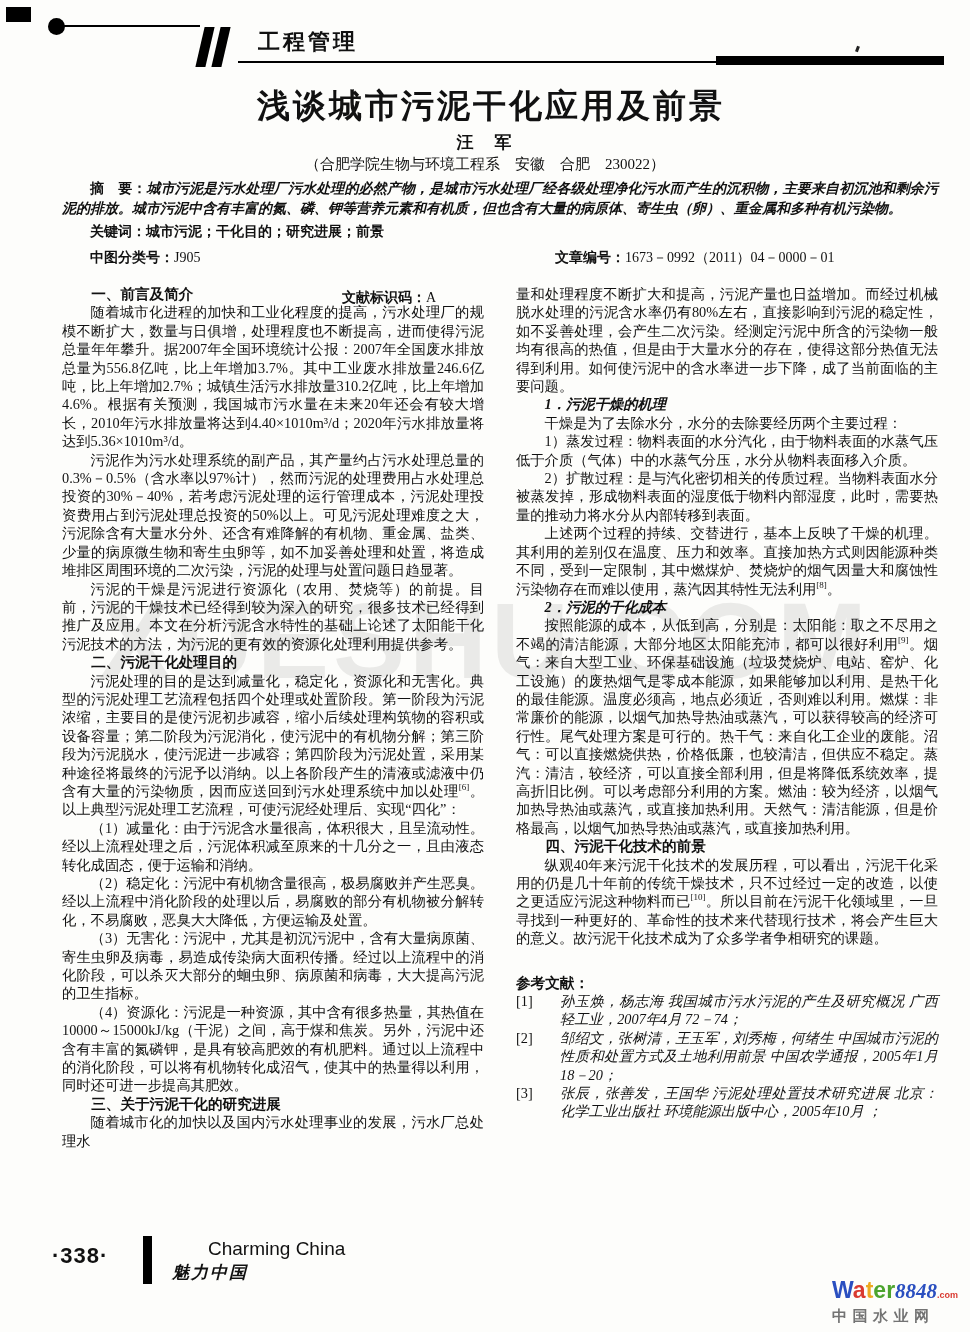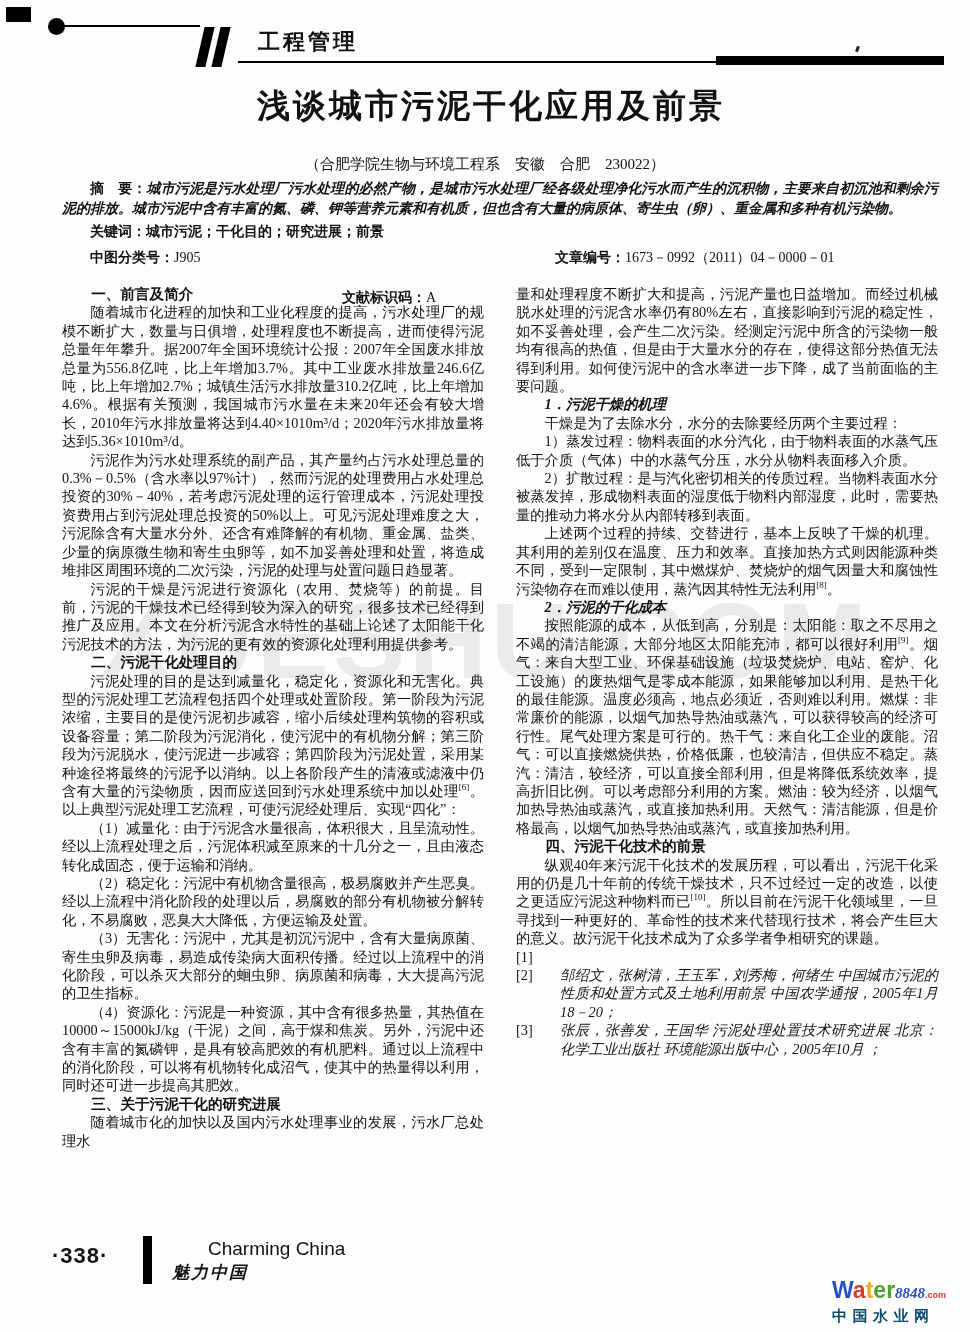--- a/index.html
+++ b/index.html
@@ -90,21 +90,21 @@
     font-family:"Liberation Sans","DejaVu Sans",sans-serif;
     font-size:19px;font-weight:500;margin-left:48px;
   }
   .brand-zh{
     position:absolute;left:172px;top:1261px;
     font-size:17px;font-weight:bold;font-style:italic;letter-spacing:2px;
   }
   
   .site-logo{position:absolute;right:16px;top:1278px;text-align:left;width:122px;z-index:3;}
   .logo-word{font-family:"Liberation Sans","DejaVu Sans",sans-serif;font-size:23px;font-weight:bold;line-height:24px;white-space:nowrap;}
-  .logo-digits{font-family:"Liberation Serif","DejaVu Serif",serif;font-style:italic;font-weight:bold;font-size:15px;}
+  .logo-digits{font-family:"Liberation Serif","DejaVu Serif",serif;font-style:italic;font-weight:bold;font-size:21px;}
   .logo-tld{font-size:9px;font-weight:bold;}
   .logo-site{font-family:"Liberation Sans","DejaVu Sans",sans-serif;font-size:15px;font-weight:bold;letter-spacing:5.5px;line-height:18px;white-space:nowrap;}
 </style>
 </head>
 <body>
 
 <div class="page">
 
   <div class="corner-block"></div>
   <div class="hdr-dot"></div>
@@ -112,20 +112,21 @@
   <div class="hdr-slash s1"></div>
   <div class="hdr-slash s2"></div>
   <div class="hdr-section">工程管理</div>
   <div class="hdr-line-bottom"></div>
   <div class="hdr-bar-right"></div>
   <div class="hdr-speck"></div>
 
   <div class="watermark">XUESHU.COM</div>
 
   <div class="title">浅谈城市污泥干化应用及前景</div>
+  <div class="author">汪　军</div>
   <div class="affiliation">（合肥学院生物与环境工程系　安徽　合肥　230022）</div>
 
   <div class="front-matter">
     <div class="abstract">
       <span class="lbl">摘　要：</span><span>城市污泥是污水处理厂污水处理的必然产物，是城市污水处理厂经各级处理净化污水而产生的沉积物，主要来自初沉池和剩余污泥的排放。城市污泥中含有丰富的氮、磷、钾等营养元素和有机质，但也含有大量的病原体、寄生虫（卵）、重金属和多种有机污染物。</span>
     </div>
     <div class="keywords">
       <span class="lbl">关键词：</span><span>城市污泥；干化目的；研究进展；前景</span>
     </div>
     <div class="meta-row">
@@ -155,39 +156,41 @@
     <div class="para no-indent">量和处理程度不断扩大和提高，污泥产量也日益增加。而经过机械脱水处理的污泥含水率仍有80%左右，直接影响到污泥的稳定性，如不妥善处理，会产生二次污染。经测定污泥中所含的污染物一般均有很高的热值，但是由于大量水分的存在，使得这部分热值无法得到利用。如何使污泥中的含水率进一步下降，成了当前面临的主要问题。</div>
         <div class="sub-h">1．污泥干燥的机理</div>
         <div class="para">干燥是为了去除水分，水分的去除要经历两个主要过程：</div>
         <div class="para">1）蒸发过程：物料表面的水分汽化，由于物料表面的水蒸气压低于介质（气体）中的水蒸气分压，水分从物料表面移入介质。</div>
         <div class="para">2）扩散过程：是与汽化密切相关的传质过程。当物料表面水分被蒸发掉，形成物料表面的湿度低于物料内部湿度，此时，需要热量的推动力将水分从内部转移到表面。</div>
         <div class="para">上述两个过程的持续、交替进行，基本上反映了干燥的机理。其利用的差别仅在温度、压力和效率。直接加热方式则因能源种类不同，受到一定限制，其中燃煤炉、焚烧炉的烟气因量大和腐蚀性污染物存在而难以使用，蒸汽因其特性无法利用<sup class="ref-sup">[8]</sup>。</div>
         <div class="sub-h">2．污泥的干化成本</div>
         <div class="para">按照能源的成本，从低到高，分别是：太阳能：取之不尽用之不竭的清洁能源，大部分地区太阳能充沛，都可以很好利用<sup class="ref-sup">[9]</sup>。烟气：来自大型工业、环保基础设施（垃圾焚烧炉、电站、窑炉、化工设施）的废热烟气是零成本能源，如果能够加以利用、是热干化的最佳能源。温度必须高，地点必须近，否则难以利用。燃煤：非常廉价的能源，以烟气加热导热油或蒸汽，可以获得较高的经济可行性。尾气处理方案是可行的。热干气：来自化工企业的废能。沼气：可以直接燃烧供热，价格低廉，也较清洁，但供应不稳定。蒸汽：清洁，较经济，可以直接全部利用，但是将降低系统效率，提高折旧比例。可以考虑部分利用的方案。燃油：较为经济，以烟气加热导热油或蒸汽，或直接加热利用。天然气：清洁能源，但是价格最高，以烟气加热导热油或蒸汽，或直接加热利用。</div>
         <div class="sec-h">四、污泥干化技术的前景</div>
         <div class="para">纵观40年来污泥干化技术的发展历程，可以看出，污泥干化采用的仍是几十年前的传统干燥技术，只不过经过一定的改造，以使之更适应污泥这种物料而已<sup class="ref-sup">[10]</sup>。所以目前在污泥干化领域里，一旦寻找到一种更好的、革命性的技术来代替现行技术，将会产生巨大的意义。故污泥干化技术成为了众多学者争相研究的课题。</div>
+        <div class="refs-title">参考文献：</div>
         <div>
           <div class="ref-item">
             <span class="ref-marker">[1]</span>
+            <span class="ref-text">孙玉焕，杨志海 我国城市污水污泥的产生及研究概况 广西轻工业，2007年4月 72－74；</span>
           </div>
           <div class="ref-item">
             <span class="ref-marker">[2]</span>
             <span class="ref-text">邹绍文，张树清，王玉军，刘秀梅，何绪生 中国城市污泥的性质和处置方式及土地利用前景 中国农学通报，2005年1月 18－20；</span>
           </div>
           <div class="ref-item">
             <span class="ref-marker">[3]</span>
             <span class="ref-text">张辰，张善发，王国华 污泥处理处置技术研究进展 北京：化学工业出版社 环境能源出版中心，2005年10月 ；</span>
           </div>
         </div>
       </div>
   </div>
 
   <div class="page-number">·338·</div>
   <div class="footer-bar"></div>
   <div class="brand-en">Charming China</div>
   <div class="brand-zh">魅力中国</div>
 
   <div class="site-logo">
     <div class="logo-word"><span style="color: rgb(42, 79, 192);">W</span><span style="color: rgb(217, 58, 49);">a</span><span style="color: rgb(237, 169, 33);">t</span><span style="color: rgb(76, 164, 46);">e</span><span style="color: rgb(76, 164, 46);">r</span><span class="logo-digits" style="color: rgb(42, 79, 192);">8848</span><span class="logo-tld" style="color: rgb(217, 58, 49);">.com</span></div>
-    <div class="logo-site" style="color: #0c4a6e;">中国水业网</div>
+    <div class="logo-site" style="color: #737373;">中国水业网</div>
   </div>
 
 </div>
 
 </body></html>

